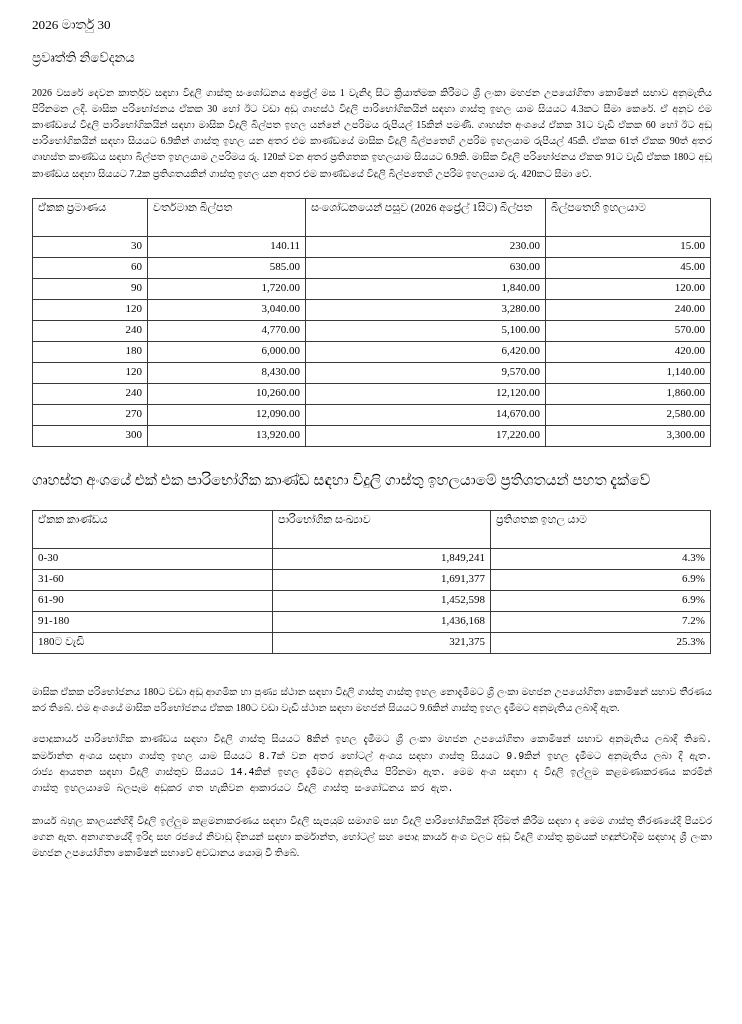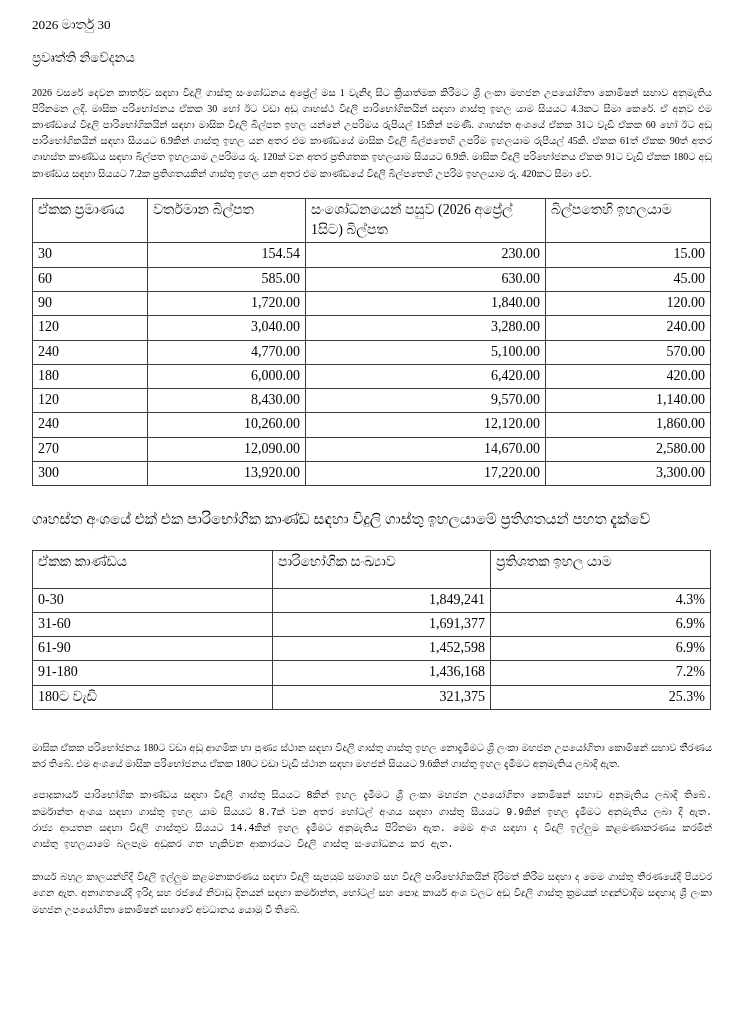--- a/index.html
+++ b/index.html
@@ -46,21 +46,21 @@
   .caption {
     font-size: 15px;
     line-height: 1.55;
     margin: 22px 0 0 0;
     text-align: left;
   }
   table.grid {
     border-collapse: collapse;
     width: 678px;
     table-layout: fixed;
-    font-size: 14px;
+    font-size: 11px;
     margin-top: 14px;
   }
   table.grid td, table.grid th {
     border: 1px solid #3a3a3a;
     padding: 1px 5px 2px 5px;
     font-weight: normal;
     vertical-align: top;
     line-height: 1.45;
     height: 17px;
   }
@@ -72,21 +72,21 @@
   .t1 col.c1 { width: 115px; }
   .t1 col.c2 { width: 158px; }
   .t1 col.c3 { width: 240px; }
   .t1 col.c4 { width: 165px; }
 
   .t2 col.c1 { width: 240px; }
   .t2 col.c2 { width: 218px; }
   .t2 col.c3 { width: 220px; }
 
   .num      { text-align: right; }
-  .center   { text-align: left; }
+  .center   { text-align: right; }
   .left     { text-align: left; }
 
   .tbl-wrap { margin-top: 16px; }
   .tbl-wrap.second { margin-top: 18px; }
 
   .sect-gap-a { margin-top: 30px; }
   .sect-gap-b { margin-top: 16px; font-family: Liberation Mono, monospace; }
   .sect-gap-c { margin-top: 16px; }
 </style>
 </head>
@@ -112,21 +112,21 @@
         <tr>
           <th class="left">ඒකක ප්‍රමාණය</th>
           <th class="left">වර්තමාන බිල්පත</th>
           <th class="left">සංශෝධනයෙන් පසුව (2026 අප්‍රේල් 1සිට) බිල්පත</th>
           <th class="left">බිල්පතෙහි ඉහලයාම</th>
         </tr>
       </thead>
       <tbody>
         <tr>
           <td class="center">30</td>
-          <td class="num">154.54</td>
+          <td class="num">140.11</td>
           <td class="num">230.00</td>
           <td class="num">15.00</td>
         </tr>
         <tr>
           <td class="center">60</td>
           <td class="num">585.00</td>
           <td class="num">630.00</td>
           <td class="num">45.00</td>
         </tr>
         <tr>

